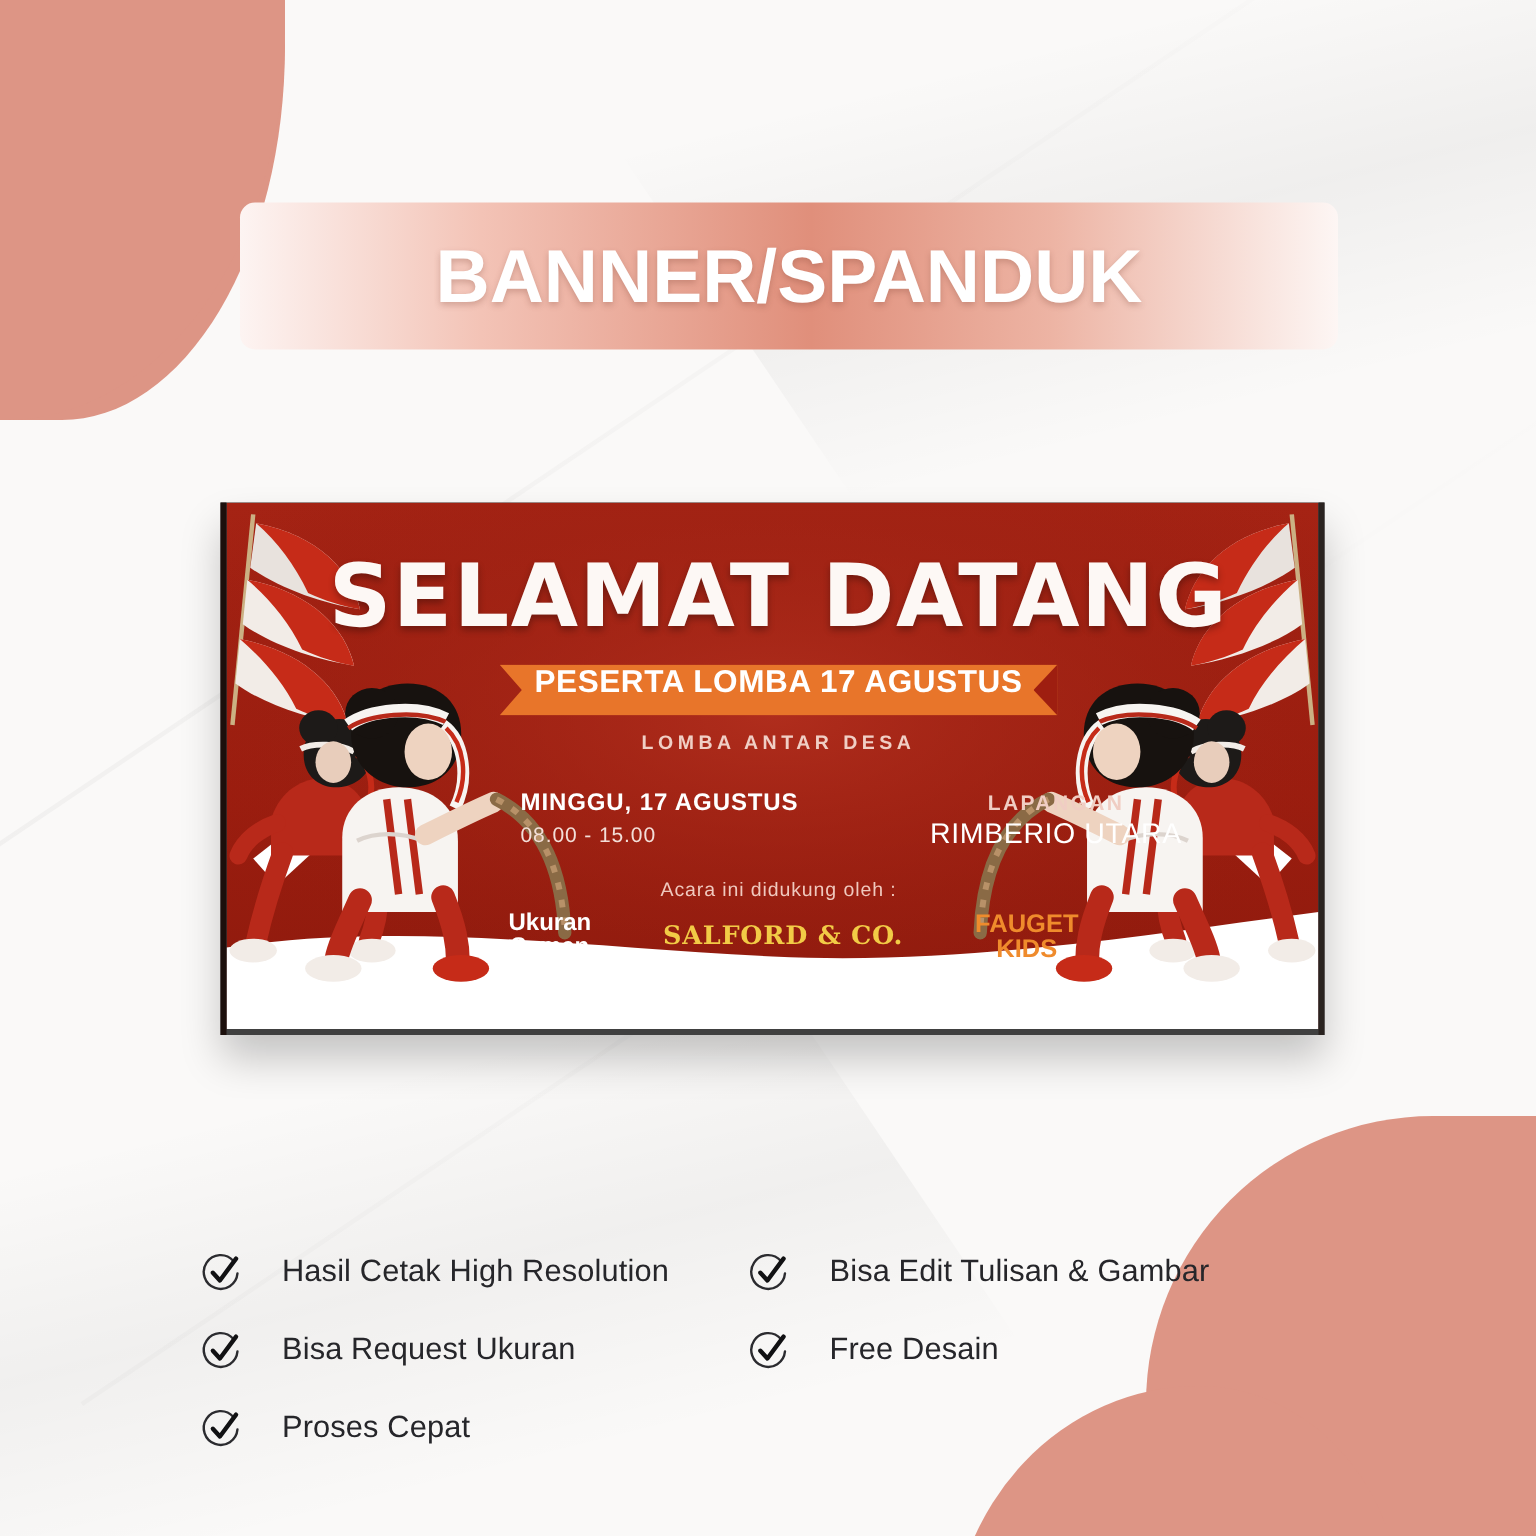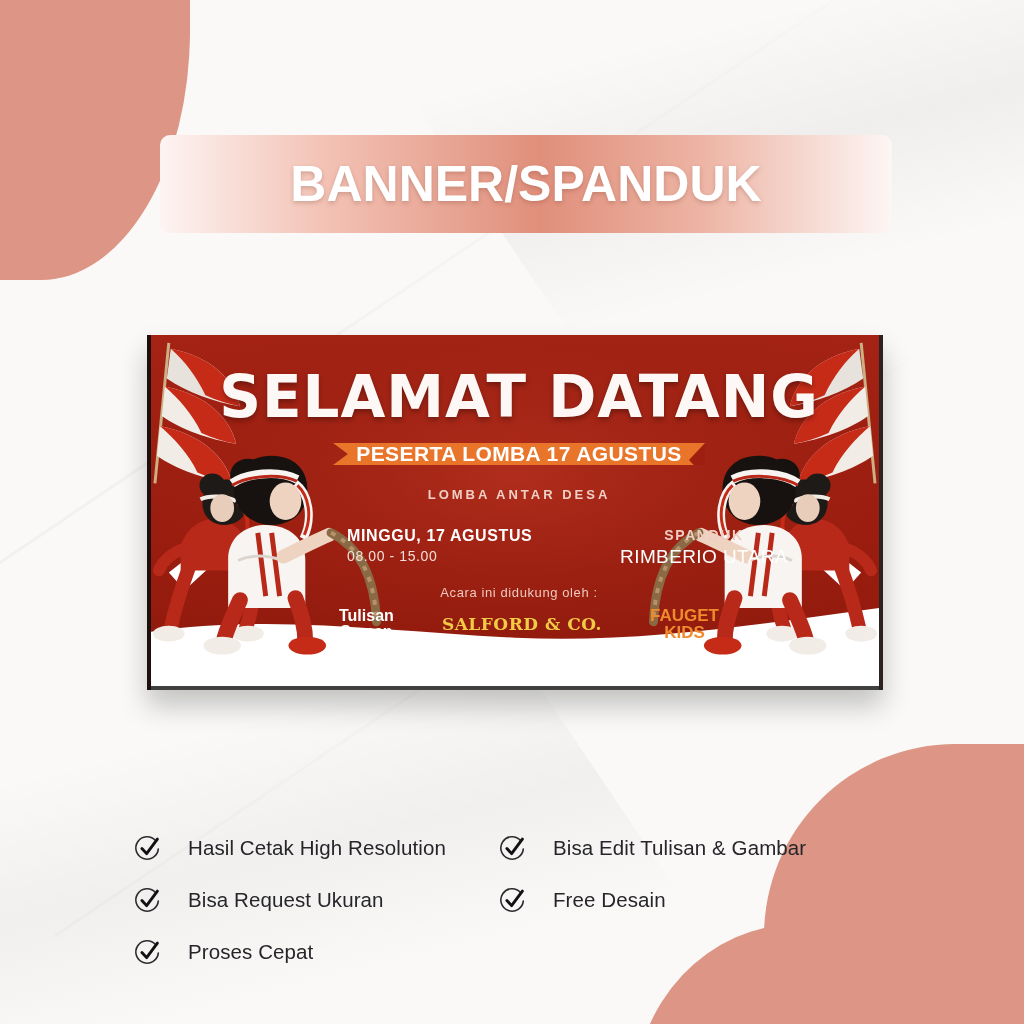--- a/index.html
+++ b/index.html
@@ -78,24 +78,24 @@
   #banner-art { position:absolute; inset:0; }
 
   
   #banner-heading {
     position:absolute; left:0; top:28px; width:736px; text-align:center;
     font-size:58px; font-weight:bold; color:#fdf8f5; letter-spacing:1px;
     font-family:"DejaVu Sans", sans-serif;
     text-shadow:0 3px 5px rgba(0,0,0,0.3);
   }
   #ribbon {
-    position:absolute; left:182px; top:108px; width:372px; height:22px;
+    position:absolute; left:182px; top:108px; width:372px; height:34px;
     background:#e8752a;
     clip-path:polygon(0 0, 100% 0, 100% 100%, 0 100%, 4% 50%);
-    display:flex; align-items:center; justify-content:center;
+    display:flex; justify-content:center;
   }
   #ribbon-right-notch{
     position:absolute; right:0; top:0; width:16px; height:34px; background:#9e1e10;
     clip-path:polygon(100% 0, 100% 100%, 0 50%);
   }
   #ribbon-label { font-size:21px; font-weight:bold; color:#fff; letter-spacing:.4px; }
   #subtitle {
     position:absolute; left:0; top:152px; width:736px; text-align:center;
     font-size:13px; color:#f0cfc5; letter-spacing:3px; font-weight:bold;
   }
@@ -272,29 +272,29 @@
     </div>
 
     <div id="subtitle">LOMBA ANTAR DESA</div>
 
     <div id="date-block">
       <div id="date-line">MINGGU, 17 AGUSTUS</div>
       <div id="time-line">08.00 - 15.00</div>
     </div>
 
     <div id="venue-block">
-      <div id="venue-pre">SPANDUK</div>
+      <div id="venue-pre">LAPANGAN</div>
       <div id="venue-name">RIMBERIO UTARA</div>
     </div>
 
     <div id="sponsor-intro">Acara ini didukung oleh :</div>
 
     <div id="sponsor-row">
       <div class="sponsor" id="sponsor-0">
-        <div>Tulisan</div>
+        <div>Ukuran</div>
         <div>Semen</div>
       </div>
       <div class="sponsor" id="sponsor-1">
         <div>SALFORD &amp; CO.</div>
       </div>
       <div class="sponsor" id="sponsor-2">
         <div>FAUGET</div>
         <div>KIDS</div>
       </div>
     </div>

